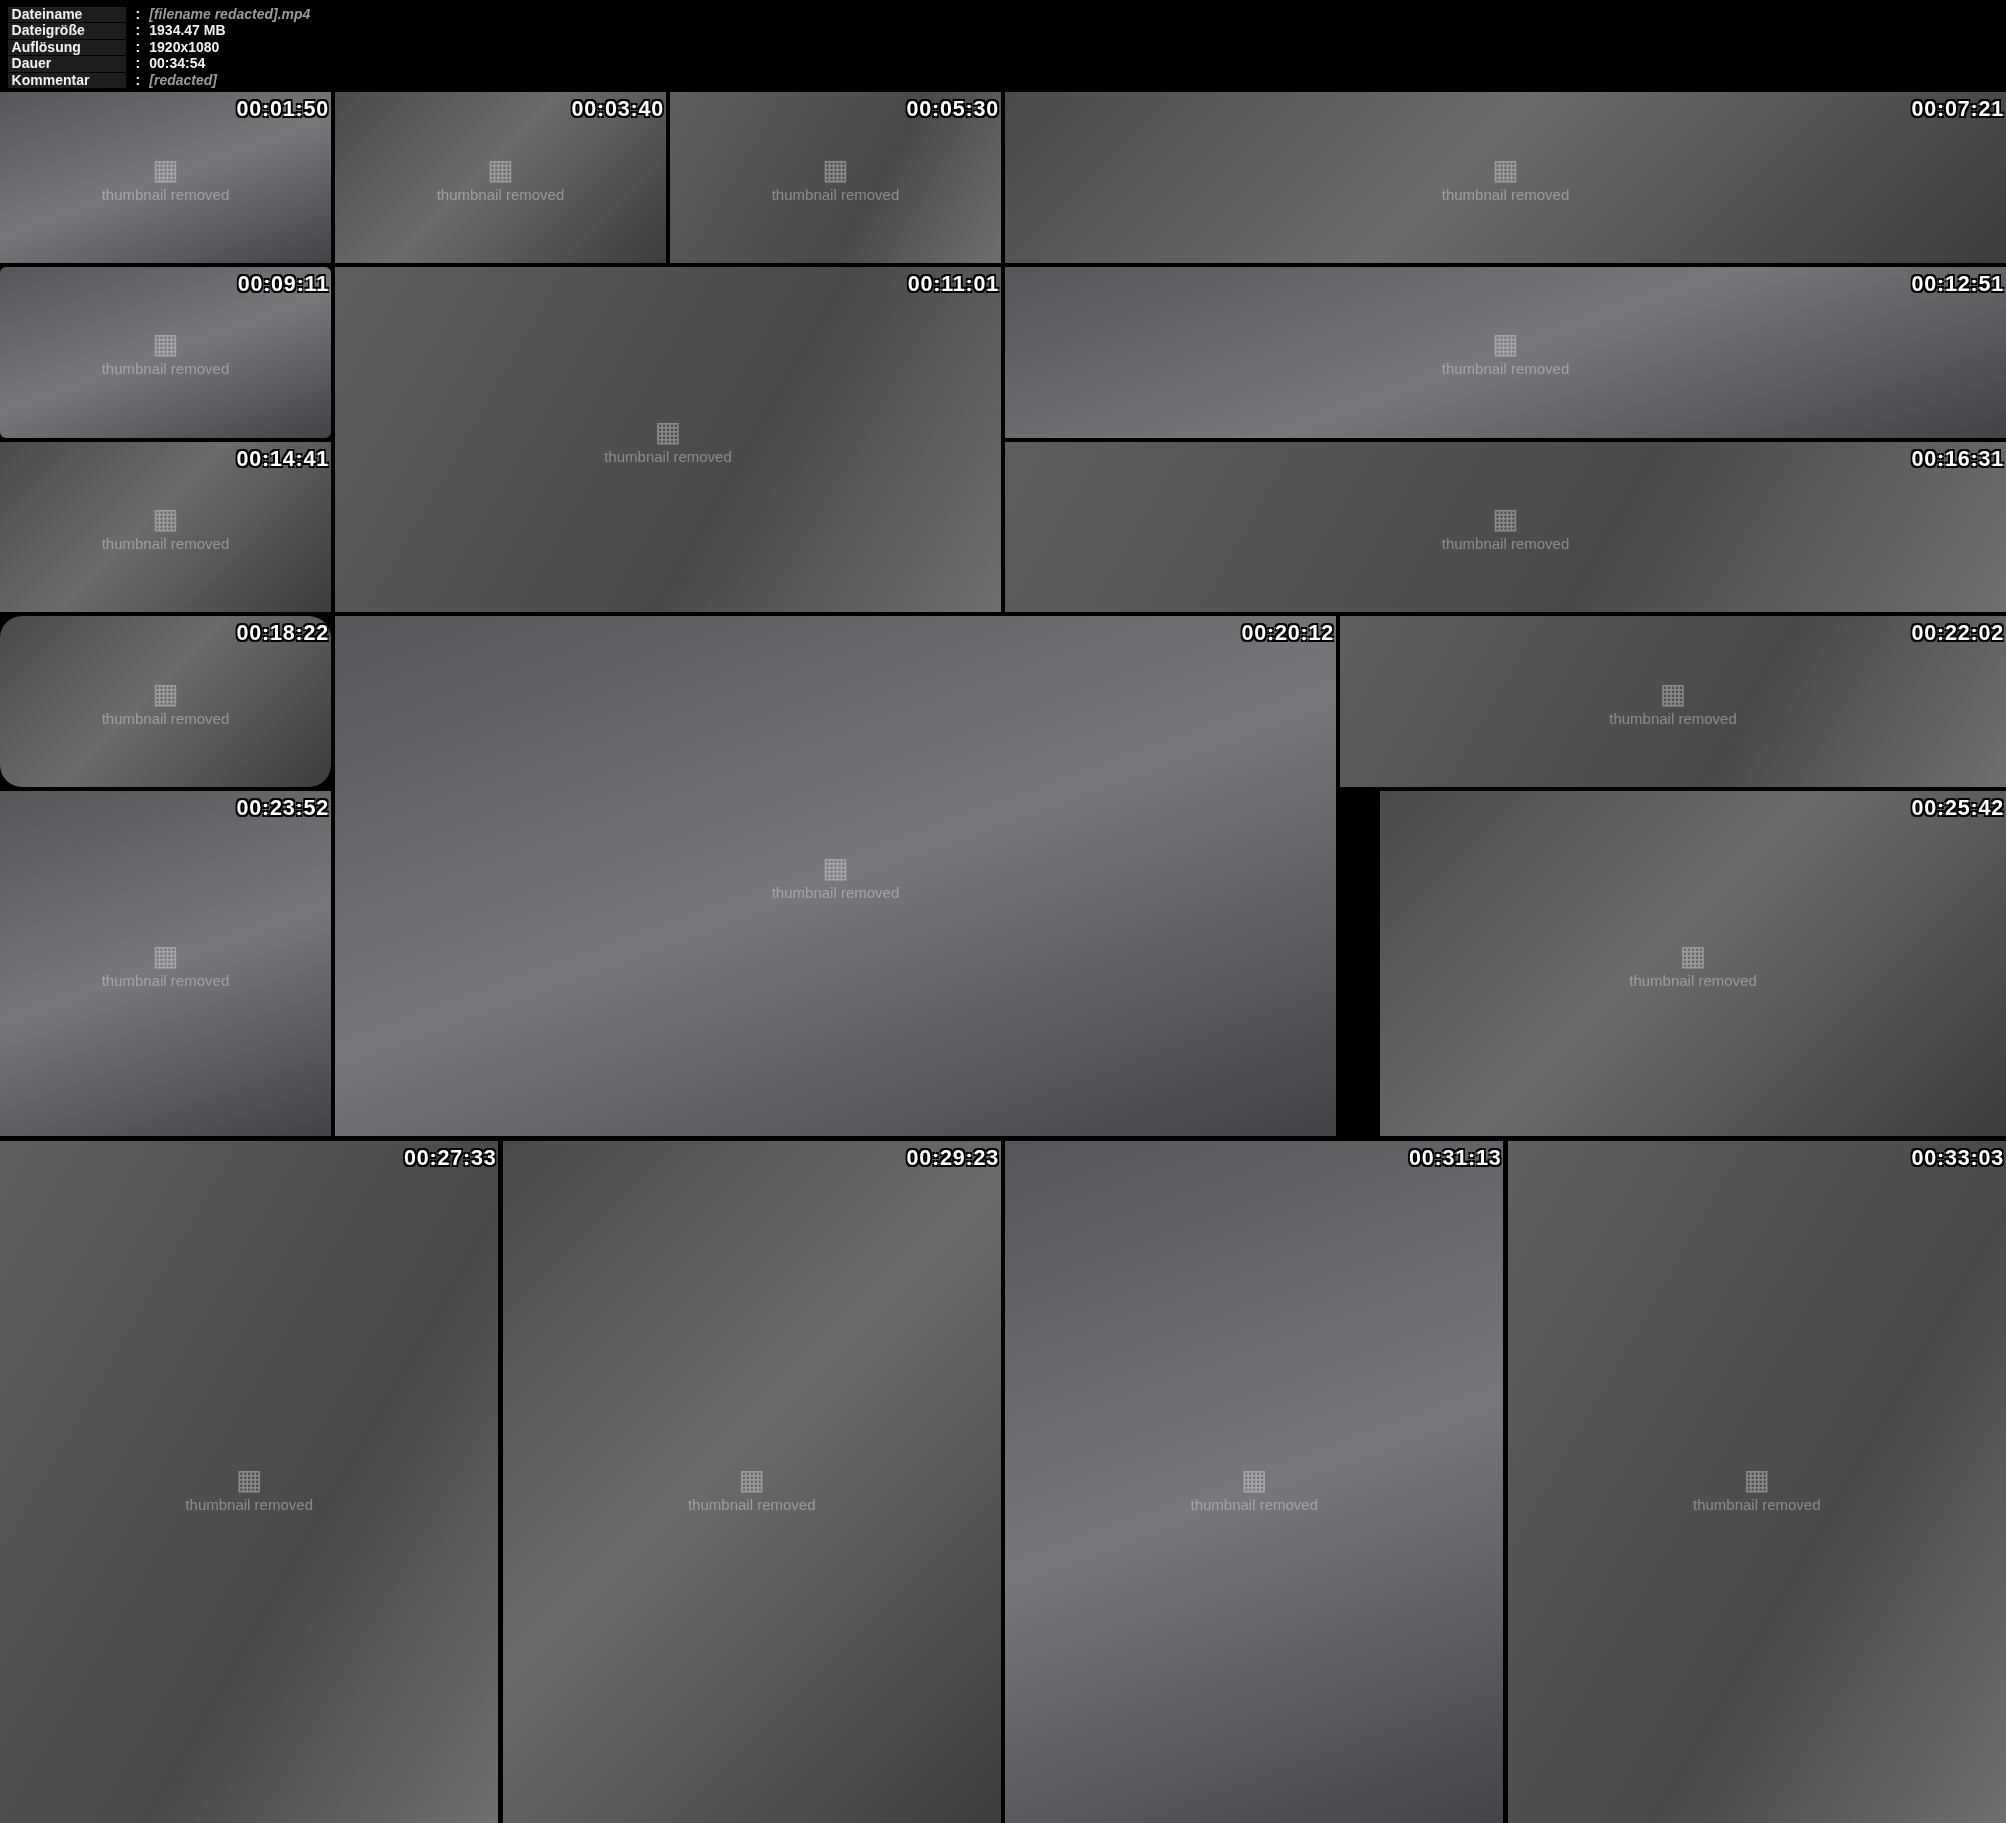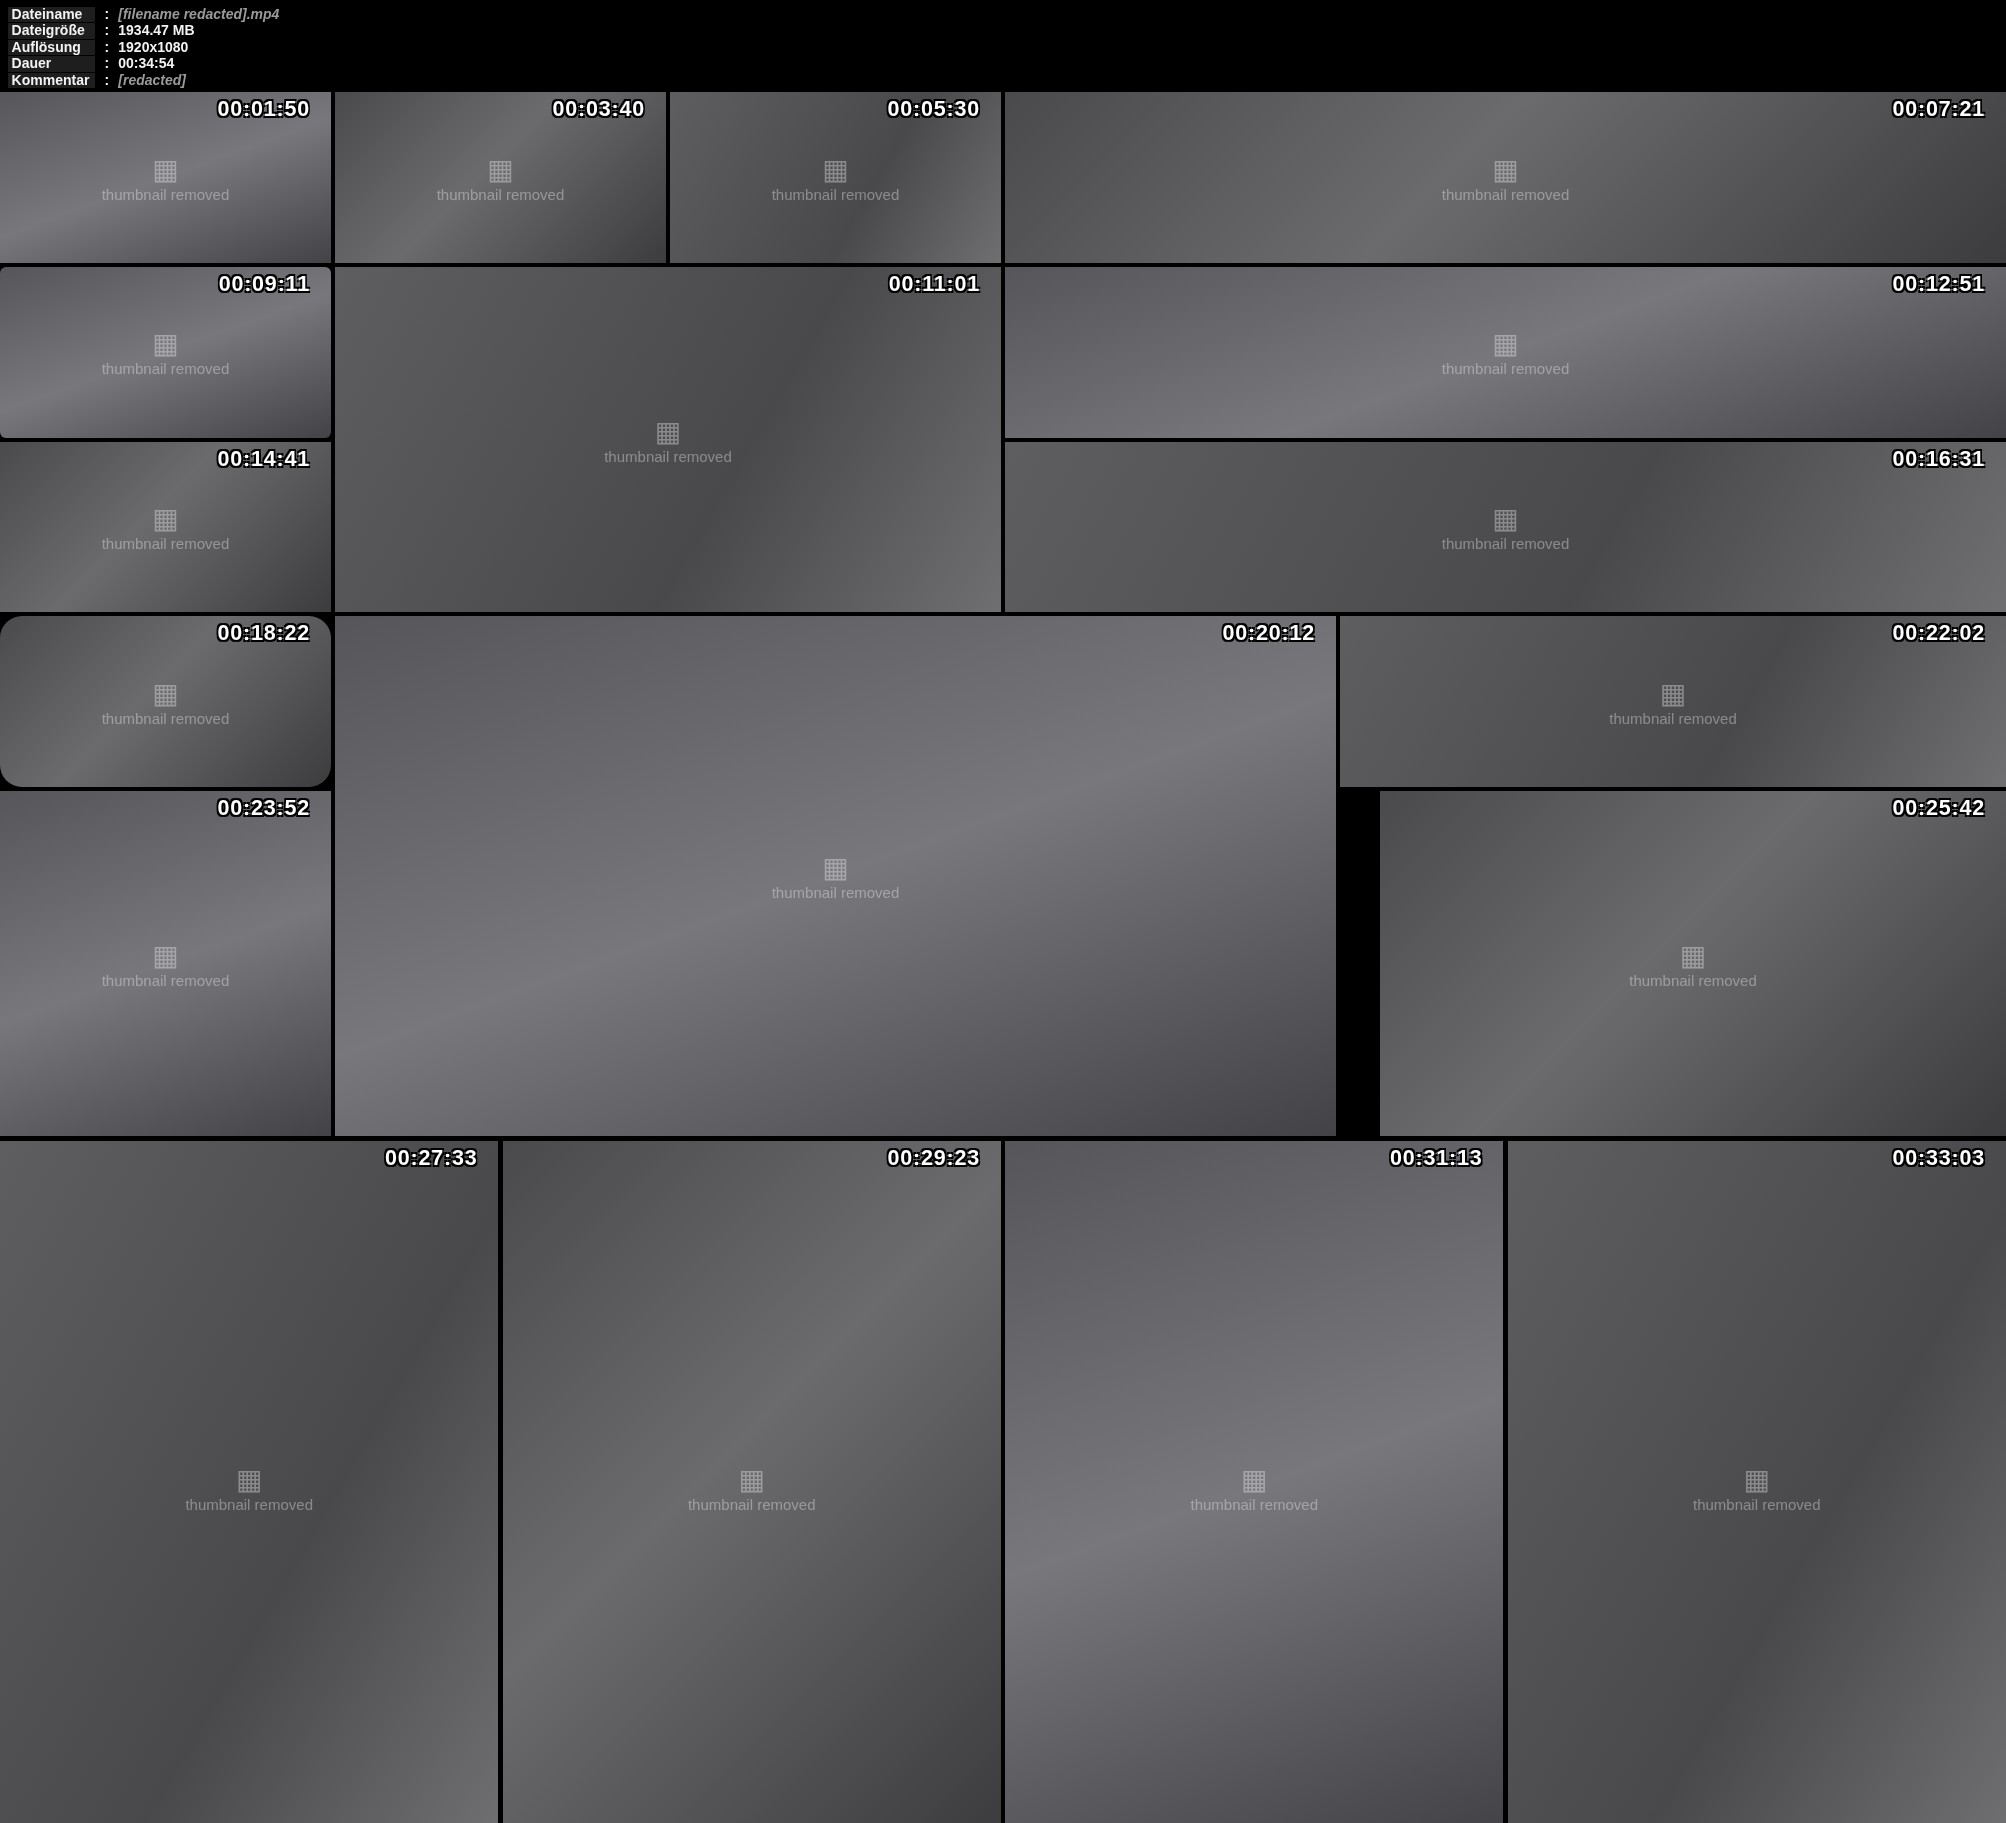--- a/index.html
+++ b/index.html
@@ -21,21 +21,21 @@
     display: flex;
     align-items: baseline;
     height: 15.7px;
     margin-bottom: 0.8px;
     font-size: 14px;
     font-weight: bold;
     line-height: 15.7px;
   }
   .meta-label {
     display: inline-block;
-    width: 87px;
+    width: 118px;
     background: #1e1e1e;
     color: #f2f2f2;
     padding-left: 3.3px;
   }
   .meta-colon {
     display: inline-block;
     width: 23px;
     text-align: center;
     color: #f2f2f2;
   }
@@ -59,21 +59,21 @@
   .tile {
     position: relative;
     overflow: hidden;
     background: linear-gradient(135deg, #4a4a4c 0%, #6b6b6e 45%, #3c3c3e 100%);
   }
   .tile:nth-child(odd)  { background: linear-gradient(160deg, #55555a 0%, #77777c 50%, #434347 100%); }
   .tile:nth-child(3n)   { background: linear-gradient(120deg, #5e5e60 0%, #49494c 60%, #6f6f72 100%); }
   .tile .timestamp {
     position: absolute;
     top: 5px;
-    right: 21px;
+    right: 2px;
     font-size: 21.5px;
     font-weight: bold;
     color: #ffffff;
     text-shadow: -1.7px -1.7px 0 #000, 1.7px -1.7px 0 #000, -1.7px 1.7px 0 #000, 1.7px 1.7px 0 #000;
     letter-spacing: 0.8px;
   }
   .tile .placeholder-note {
     position: absolute;
     left: 50%;
     top: 50%;

